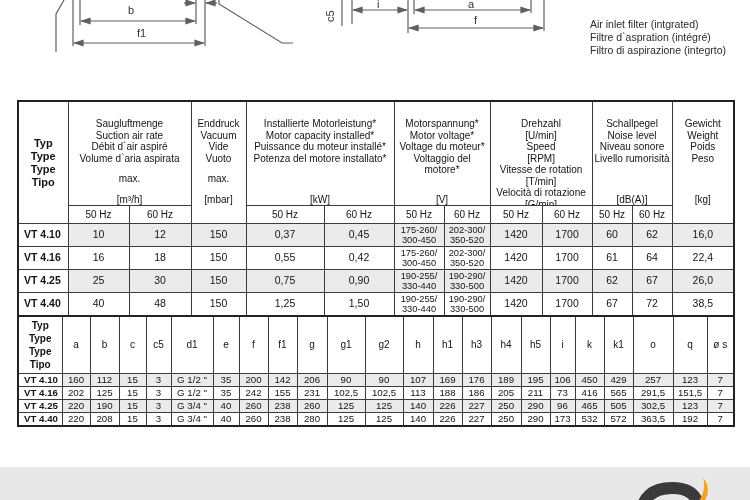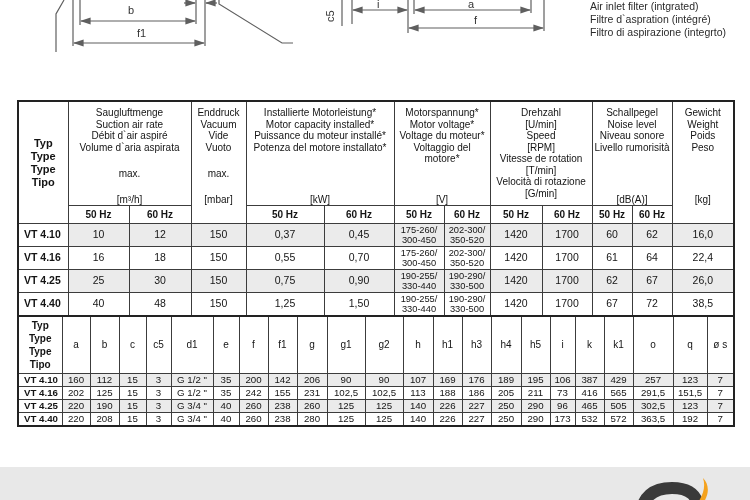--- a/index.html
+++ b/index.html
@@ -2,34 +2,34 @@
 <html><head>
 <meta charset="utf-8">
 <style>
   html,body{margin:0;padding:0;}
   .page{position:relative;width:750px;height:500px;background:#ffffff;overflow:hidden;
         font-family:"Liberation Sans",sans-serif;color:#111;}
   
   .drawing{position:absolute;left:0;top:0;width:750px;height:99px;}
   .drawing svg{position:absolute;left:0;top:0;}
   .dim-letter{position:absolute;font-size:11px;color:#333;}
-  .note{position:absolute;font-size:10.5px;line-height:13px;color:#2b2b2b;white-space:pre-line;}
+  .note{position:absolute;font-size:10.5px;line-height:13px;color:#2b2b2b;white-space:pre-line;margin-top:18px;}
   .rot{transform:rotate(-90deg);transform-origin:left top;}
   
   .tables{position:absolute;left:17px;top:100px;width:716px;}
   table{border-collapse:collapse;table-layout:fixed;width:716px;border:2px solid #222;}
   td{border:1px solid #3c3c3c;text-align:center;vertical-align:middle;padding:0;
      font-size:10px;line-height:11.5px;color:#141414;overflow:hidden;}
   .pre{white-space:pre-line;}
   .hcell{vertical-align:top;}
-  .hinner{height:103px;display:flex;flex-direction:column;align-items:center;padding-top:5px;box-sizing:border-box;}
+  .hinner{height:103px;display:flex;flex-direction:column;align-items:center;padding-top:16px;box-sizing:border-box;}
   .ht{white-space:pre-line;}
   .hsp{flex:1;}
   .typcell{font-weight:bold;font-size:11px;line-height:13px;white-space:pre-line;}
-  .hzrow td{height:17px;font-size:10px;font-weight:bold;}
+  .hzrow td{height:17px;font-size:10px;}
   #spec-body td{height:22px;font-size:10.5px;}
   #spec-body td.vcell{font-size:9.3px;line-height:10px;}
   .rowlabel{font-weight:bold;font-size:10.5px;text-align:left;padding-left:5px;background:#fff;}
   .shade{background:#ebebeb;}
   .dims td{font-size:10px;}
   #dim-head td{height:56px;}
   #dim-body td{height:12px;line-height:12px;font-size:9.7px;}
   .band{position:absolute;left:0;top:467px;width:750px;height:33px;background:#e8e8e8;}
   .logo{position:absolute;left:632px;top:478px;}
 </style>
@@ -212,21 +212,21 @@
             <td class="shade pre">60</td>
             <td class="shade pre">62</td>
             <td class="shade pre">16,0</td>
           </tr>
           <tr>
             <td class="rowlabel">VT 4.16</td>
             <td class="pre">16</td>
             <td class="pre">18</td>
             <td class="pre">150</td>
             <td class="pre">0,55</td>
-            <td class="pre">0,70</td>
+            <td class="pre">0,42</td>
             <td class="vcell pre">175-260/
 300-450</td>
             <td class="vcell pre">202-300/
 350-520</td>
             <td class="pre">1420</td>
             <td class="pre">1700</td>
             <td class="pre">61</td>
             <td class="pre">64</td>
             <td class="pre">22,4</td>
           </tr>
@@ -336,21 +336,21 @@
             <td class="shade pre">142</td>
             <td class="shade pre">206</td>
             <td class="shade pre">90</td>
             <td class="shade pre">90</td>
             <td class="shade pre">107</td>
             <td class="shade pre">169</td>
             <td class="shade pre">176</td>
             <td class="shade pre">189</td>
             <td class="shade pre">195</td>
             <td class="shade pre">106</td>
-            <td class="shade pre">387</td>
+            <td class="shade pre">450</td>
             <td class="shade pre">429</td>
             <td class="shade pre">257</td>
             <td class="shade pre">123</td>
             <td class="shade pre">7</td>
           </tr>
           <tr>
             <td class="rowlabel">VT 4.16</td>
             <td class="pre">202</td>
             <td class="pre">125</td>
             <td class="pre">15</td>

